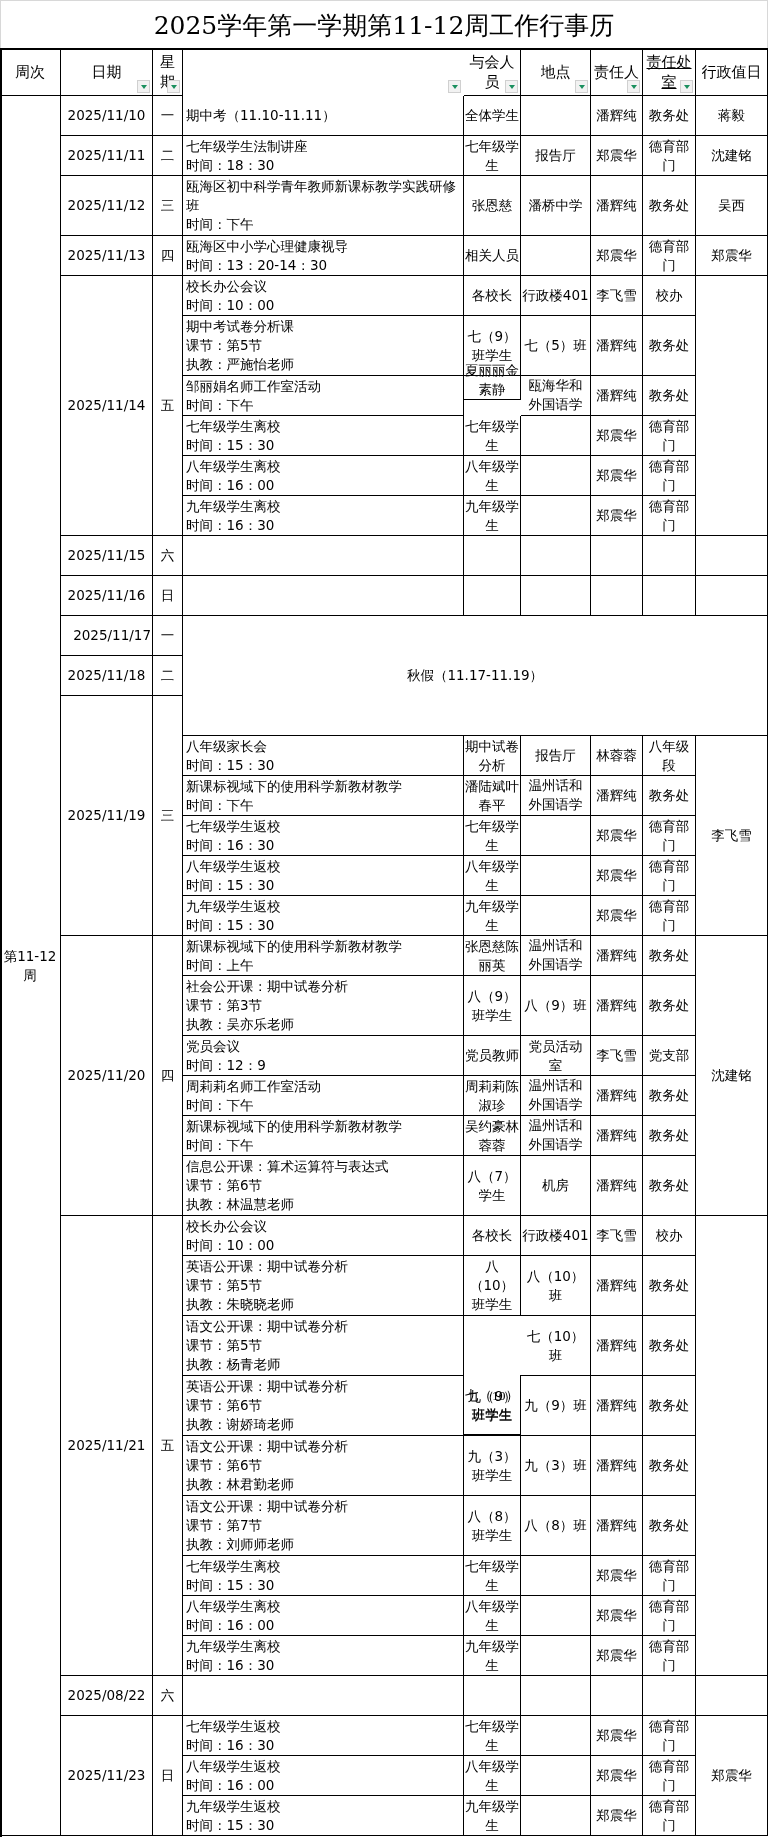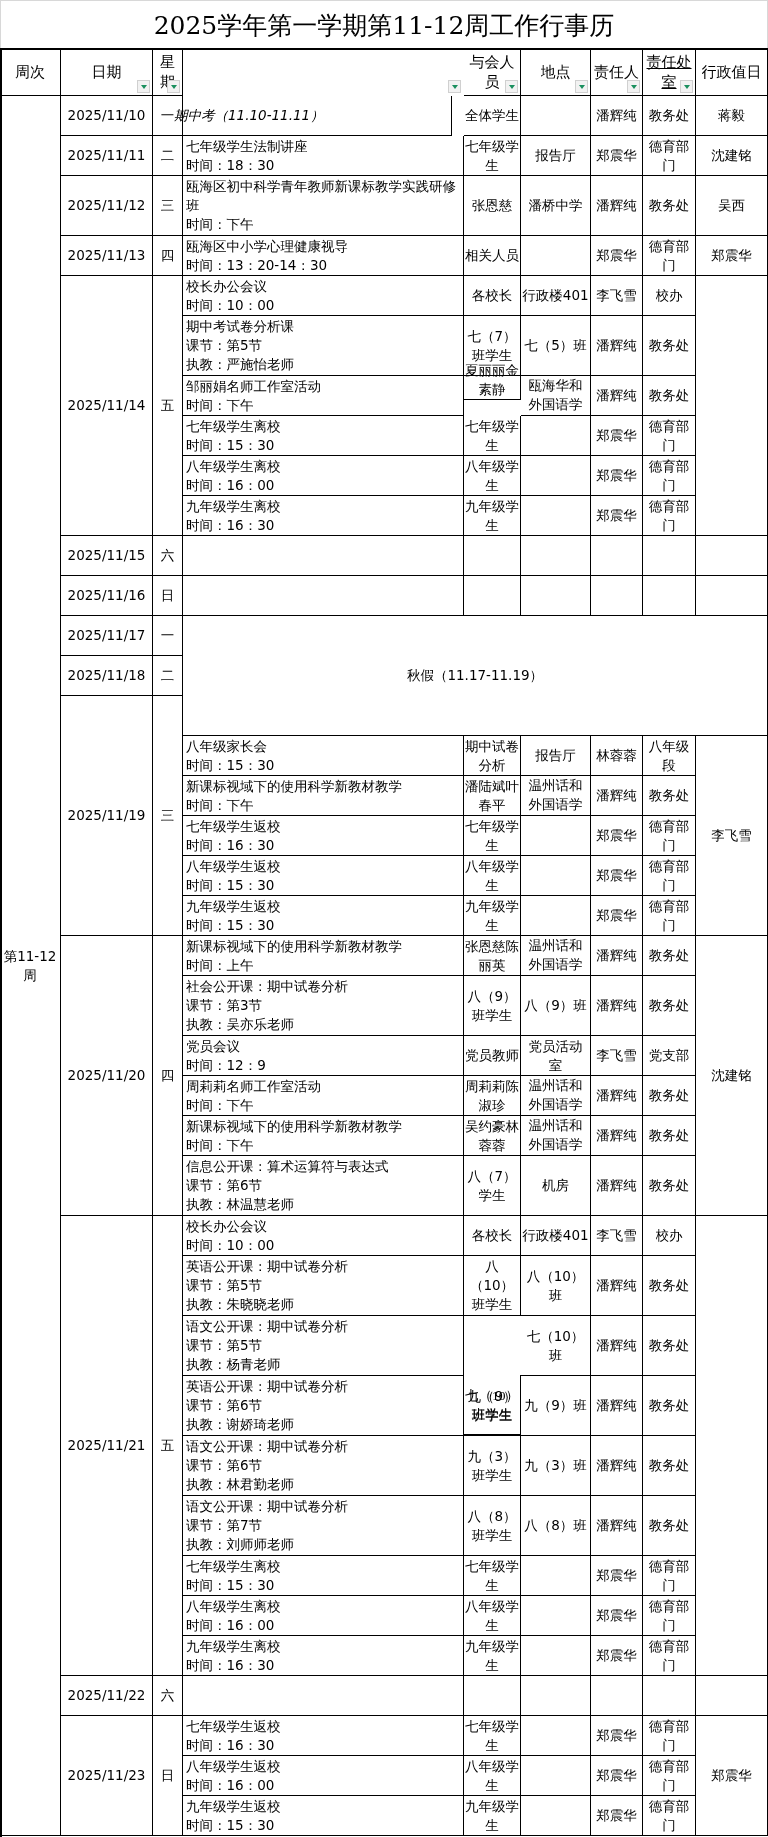--- a/index.html
+++ b/index.html
@@ -28,21 +28,21 @@
     <div class="filter" style="left: 448px; top: 80px;"></div>
     <div class="cell hdr" style="left: 464px; top: 48px; width: 57px; height: 48px;"><span class="txt">与会人员</span></div>
     <div class="filter" style="left: 505px; top: 80px;"></div>
     <div class="cell hdr" style="left: 521px; top: 48px; width: 70px; height: 48px;"><span class="txt">地点</span></div>
     <div class="filter" style="left: 575px; top: 80px;"></div>
     <div class="cell hdr" style="left: 591px; top: 48px; width: 52px; height: 48px;"><span class="txt">责任人</span></div>
     <div class="filter" style="left: 627px; top: 80px;"></div>
     <div class="cell hdr" style="left: 643px; top: 48px; width: 53px; height: 48px; text-decoration: underline;"><span class="txt">责任处室</span></div>
     <div class="filter" style="left: 680px; top: 80px;"></div>
     <div class="cell hdr" style="left: 696px; top: 48px; width: 72px; height: 48px;"><span class="txt">行政值日</span></div>
-    <div class="cell left" style="left: 171px; top: 96px; width: 281px; height: 40px; font-style: italic;"><span class="txt">期中考（11.10-11.11）</span></div>
+    <div class="cell left" style="left: 183px; top: 96px; width: 281px; height: 40px;"><span class="txt">期中考（11.10-11.11）</span></div>
     <div class="cell" style="left: 464px; top: 96px; width: 57px; height: 40px;"><span class="txt">全体学生</span></div>
     <div class="cell" style="left: 521px; top: 96px; width: 70px; height: 40px;"><span class="txt"></span></div>
     <div class="cell" style="left: 591px; top: 96px; width: 52px; height: 40px;"><span class="txt">潘辉纯</span></div>
     <div class="cell" style="left: 643px; top: 96px; width: 53px; height: 40px;"><span class="txt">教务处</span></div>
     <div class="cell" style="left: 61px; top: 96px; width: 92px; height: 40px;"><span class="txt">2025/11/10</span></div>
     <div class="cell" style="left: 153px; top: 96px; width: 30px; height: 40px;"><span class="txt">一</span></div>
     <div class="cell" style="left: 696px; top: 96px; width: 72px; height: 40px;"><span class="txt">蒋毅</span></div>
     <div class="cell left" style="left: 183px; top: 136px; width: 281px; height: 40px;"><span class="txt">七年级学生法制讲座
 时间：18：30</span></div>
     <div class="cell" style="left: 464px; top: 136px; width: 57px; height: 40px;"><span class="txt">七年级学生</span></div>
@@ -72,21 +72,21 @@
     <div class="cell" style="left: 696px; top: 236px; width: 72px; height: 40px;"><span class="txt">郑震华</span></div>
     <div class="cell left" style="left: 183px; top: 276px; width: 281px; height: 40px;"><span class="txt">校长办公会议
 时间：10：00</span></div>
     <div class="cell" style="left: 464px; top: 276px; width: 57px; height: 40px;"><span class="txt">各校长</span></div>
     <div class="cell" style="left: 521px; top: 276px; width: 70px; height: 40px;"><span class="txt">行政楼401</span></div>
     <div class="cell" style="left: 591px; top: 276px; width: 52px; height: 40px;"><span class="txt">李飞雪</span></div>
     <div class="cell" style="left: 643px; top: 276px; width: 53px; height: 40px;"><span class="txt">校办</span></div>
     <div class="cell left" style="left: 183px; top: 316px; width: 281px; height: 60px;"><span class="txt">期中考试卷分析课
 课节：第5节
 执教：严施怡老师</span></div>
-    <div class="cell" style="left: 464px; top: 316px; width: 57px; height: 60px;"><span class="txt">七（7）班学生</span></div>
+    <div class="cell" style="left: 464px; top: 316px; width: 57px; height: 60px;"><span class="txt">七（9）班学生</span></div>
     <div class="cell" style="left: 521px; top: 316px; width: 70px; height: 60px;"><span class="txt">七（5）班</span></div>
     <div class="cell" style="left: 591px; top: 316px; width: 52px; height: 60px;"><span class="txt">潘辉纯</span></div>
     <div class="cell" style="left: 643px; top: 316px; width: 53px; height: 60px;"><span class="txt">教务处</span></div>
     <div class="cell left" style="left: 183px; top: 376px; width: 281px; height: 40px;"><span class="txt">邹丽娟名师工作室活动
 时间：下午</span></div>
     <div class="cell" style="left: 464px; top: 360px; width: 57px; height: 40px; align-items: flex-end;"><span class="txt">夏丽丽金素静</span></div>
     <div class="cell" style="left: 521px; top: 376px; width: 70px; height: 40px;"><span class="txt">瓯海华和外国语学校</span></div>
     <div class="cell" style="left: 591px; top: 376px; width: 52px; height: 40px;"><span class="txt">潘辉纯</span></div>
     <div class="cell" style="left: 643px; top: 376px; width: 53px; height: 40px;"><span class="txt">教务处</span></div>
     <div class="cell left" style="left: 183px; top: 416px; width: 281px; height: 40px;"><span class="txt">七年级学生离校
@@ -119,21 +119,21 @@
     <div class="cell" style="left: 153px; top: 536px; width: 30px; height: 40px;"><span class="txt">六</span></div>
     <div class="cell" style="left: 696px; top: 536px; width: 72px; height: 40px;"><span class="txt"></span></div>
     <div class="cell left" style="left: 183px; top: 576px; width: 281px; height: 40px;"><span class="txt"></span></div>
     <div class="cell" style="left: 464px; top: 576px; width: 57px; height: 40px;"><span class="txt"></span></div>
     <div class="cell" style="left: 521px; top: 576px; width: 70px; height: 40px;"><span class="txt"></span></div>
     <div class="cell" style="left: 591px; top: 576px; width: 52px; height: 40px;"><span class="txt"></span></div>
     <div class="cell" style="left: 643px; top: 576px; width: 53px; height: 40px;"><span class="txt"></span></div>
     <div class="cell" style="left: 61px; top: 576px; width: 92px; height: 40px;"><span class="txt">2025/11/16</span></div>
     <div class="cell" style="left: 153px; top: 576px; width: 30px; height: 40px;"><span class="txt">日</span></div>
     <div class="cell" style="left: 696px; top: 576px; width: 72px; height: 40px;"><span class="txt"></span></div>
-    <div class="cell" style="left: 61px; top: 616px; width: 92px; height: 40px;"><span class="txt">2025/11/17</span></div>
+    <div class="cell" style="left: 61px; top: 616px; width: 92px; height: 40px; justify-content: flex-end;"><span class="txt">2025/11/17</span></div>
     <div class="cell" style="left: 153px; top: 616px; width: 30px; height: 40px;"><span class="txt">一</span></div>
     <div class="cell" style="left: 61px; top: 656px; width: 92px; height: 40px;"><span class="txt">2025/11/18</span></div>
     <div class="cell" style="left: 153px; top: 656px; width: 30px; height: 40px;"><span class="txt">二</span></div>
     <div class="cell" style="left: 183px; top: 616px; width: 585px; height: 120px;"><span class="txt">秋假（11.17-11.19）</span></div>
     <div class="cell left" style="left: 183px; top: 736px; width: 281px; height: 40px;"><span class="txt">八年级家长会
 时间：15：30</span></div>
     <div class="cell" style="left: 464px; top: 736px; width: 57px; height: 40px;"><span class="txt">期中试卷分析</span></div>
     <div class="cell" style="left: 521px; top: 736px; width: 70px; height: 40px;"><span class="txt">报告厅</span></div>
     <div class="cell" style="left: 591px; top: 736px; width: 52px; height: 40px;"><span class="txt">林蓉蓉</span></div>
     <div class="cell" style="left: 643px; top: 736px; width: 53px; height: 40px;"><span class="txt">八年级段</span></div>
@@ -265,21 +265,21 @@
     <div class="cell" style="left: 591px; top: 1636px; width: 52px; height: 40px;"><span class="txt">郑震华</span></div>
     <div class="cell" style="left: 643px; top: 1636px; width: 53px; height: 40px;"><span class="txt">德育部门</span></div>
     <div class="cell" style="left: 61px; top: 1216px; width: 92px; height: 460px;"><span class="txt">2025/11/21</span></div>
     <div class="cell" style="left: 153px; top: 1216px; width: 30px; height: 460px;"><span class="txt">五</span></div>
     <div class="cell" style="left: 696px; top: 1216px; width: 72px; height: 460px;"><span class="txt"></span></div>
     <div class="cell left" style="left: 183px; top: 1676px; width: 281px; height: 40px;"><span class="txt"></span></div>
     <div class="cell" style="left: 464px; top: 1676px; width: 57px; height: 40px;"><span class="txt"></span></div>
     <div class="cell" style="left: 521px; top: 1676px; width: 70px; height: 40px;"><span class="txt"></span></div>
     <div class="cell" style="left: 591px; top: 1676px; width: 52px; height: 40px;"><span class="txt"></span></div>
     <div class="cell" style="left: 643px; top: 1676px; width: 53px; height: 40px;"><span class="txt"></span></div>
-    <div class="cell" style="left: 61px; top: 1676px; width: 92px; height: 40px;"><span class="txt">2025/11/22</span></div>
+    <div class="cell" style="left: 61px; top: 1676px; width: 92px; height: 40px;"><span class="txt">2025/08/22</span></div>
     <div class="cell" style="left: 153px; top: 1676px; width: 30px; height: 40px;"><span class="txt">六</span></div>
     <div class="cell" style="left: 696px; top: 1676px; width: 72px; height: 40px;"><span class="txt"></span></div>
     <div class="cell left" style="left: 183px; top: 1716px; width: 281px; height: 40px;"><span class="txt">七年级学生返校
 时间：16：30</span></div>
     <div class="cell" style="left: 464px; top: 1716px; width: 57px; height: 40px;"><span class="txt">七年级学生</span></div>
     <div class="cell" style="left: 521px; top: 1716px; width: 70px; height: 40px;"><span class="txt"></span></div>
     <div class="cell" style="left: 591px; top: 1716px; width: 52px; height: 40px;"><span class="txt">郑震华</span></div>
     <div class="cell" style="left: 643px; top: 1716px; width: 53px; height: 40px;"><span class="txt">德育部门</span></div>
     <div class="cell left" style="left: 183px; top: 1756px; width: 281px; height: 40px;"><span class="txt">八年级学生返校
 时间：16：00</span></div>

